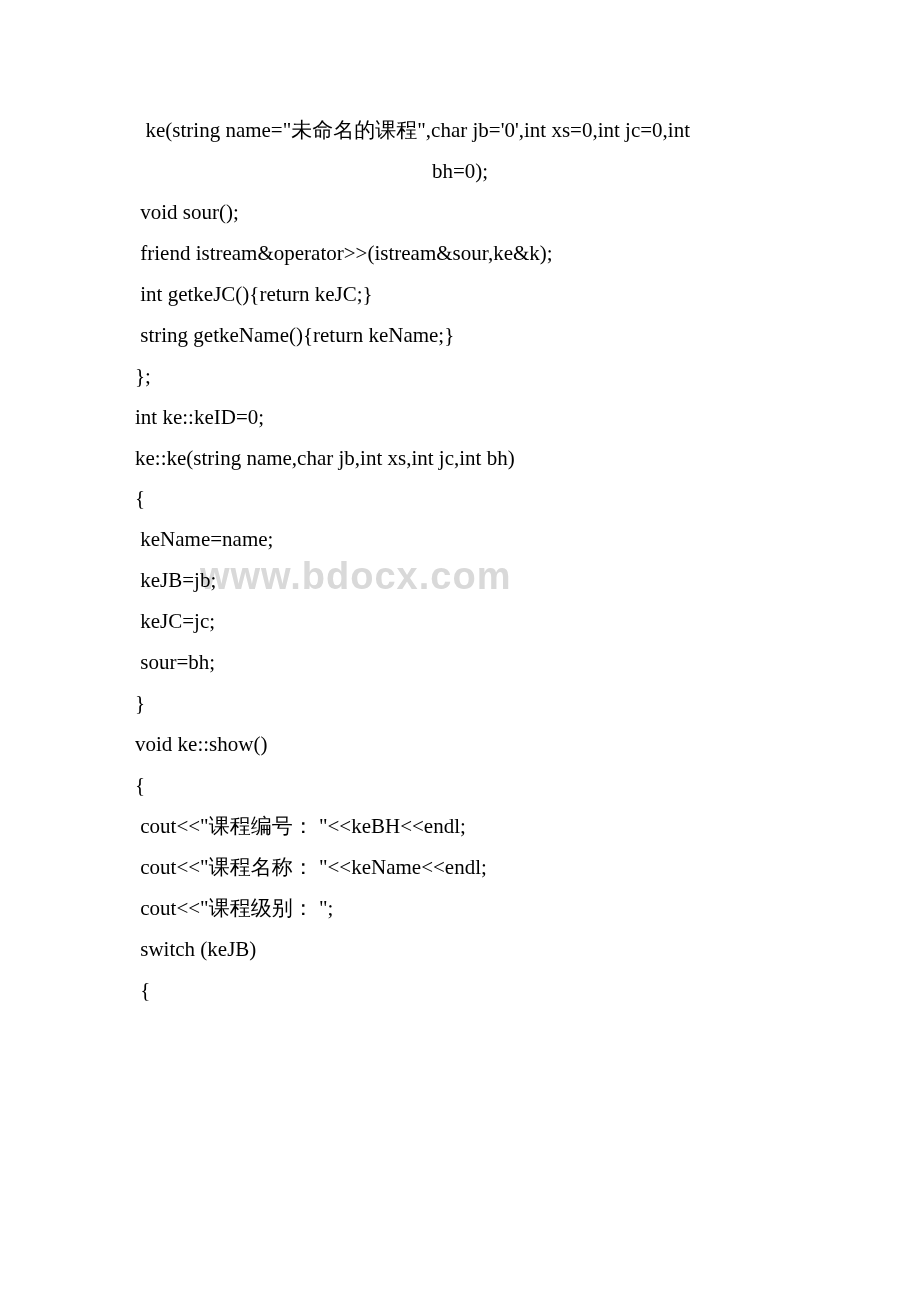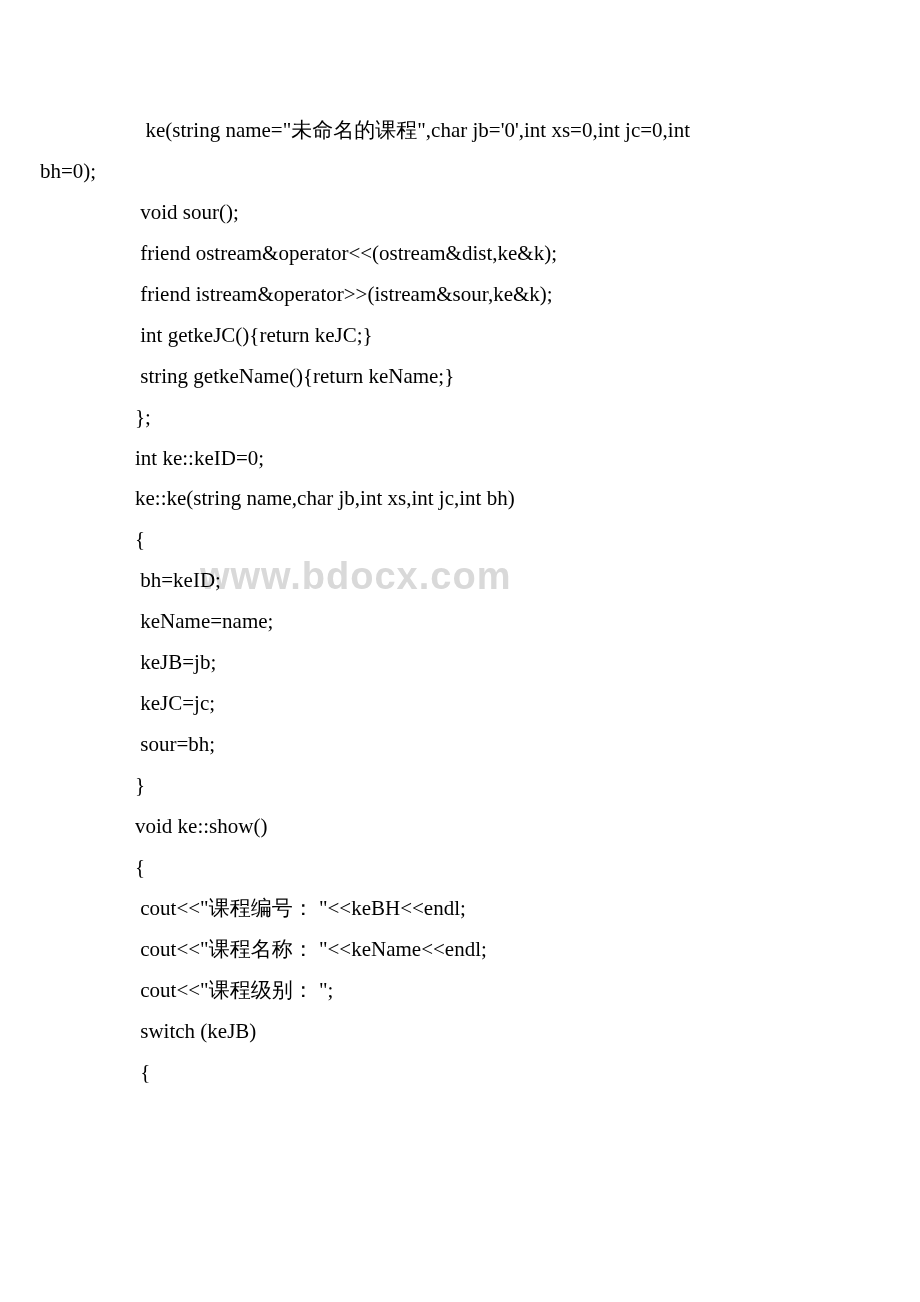--- a/index.html
+++ b/index.html
@@ -15,20 +15,21 @@
   }
   .code-line {
     font-size: 21px;
     line-height: 1.95;
     color: #000000;
     white-space: pre;
     padding-left: 95px;
   }
   .code-line.wrap {
     padding-left: 0;
+    text-align: center;
   }
   .watermark {
     position: absolute;
     top: 555px;
     left: 200px;
     font-size: 38px;
     font-weight: bold;
     color: #d9d9d9;
     font-family: Arial, sans-serif;
     letter-spacing: 1px;
@@ -42,29 +43,27 @@
 </style>
 </head>
 <body>
 
 <div class="page">
   <div class="watermark">www.bdocx.com</div>
   <div class="content" id="lines-container">
       <div class="code-line">  ke(string name="未命名的课程",char jb='0',int xs=0,int jc=0,int </div>
       <div class="code-line wrap">bh=0);</div>
       <div class="code-line"> void sour();</div>
-      <div class="code-line"> friend ostream&amp;operator&lt;&lt;(ostream&amp;dist,ke&amp;k);</div>
       <div class="code-line"> friend istream&amp;operator&gt;&gt;(istream&amp;sour,ke&amp;k);</div>
       <div class="code-line"> int getkeJC(){return keJC;}</div>
       <div class="code-line"> string getkeName(){return keName;}</div>
       <div class="code-line">};</div>
       <div class="code-line">int ke::keID=0;</div>
       <div class="code-line">ke::ke(string name,char jb,int xs,int jc,int bh)</div>
       <div class="code-line">{</div>
-      <div class="code-line"> bh=keID;</div>
       <div class="code-line"> keName=name;</div>
       <div class="code-line"> keJB=jb;</div>
       <div class="code-line"> keJC=jc;</div>
       <div class="code-line"> sour=bh;</div>
       <div class="code-line">}</div>
       <div class="code-line">void ke::show()</div>
       <div class="code-line">{</div>
       <div class="code-line"> cout&lt;&lt;"课程编号： "&lt;&lt;keBH&lt;&lt;endl;</div>
       <div class="code-line"> cout&lt;&lt;"课程名称： "&lt;&lt;keName&lt;&lt;endl;</div>
       <div class="code-line"> cout&lt;&lt;"课程级别： ";</div>

